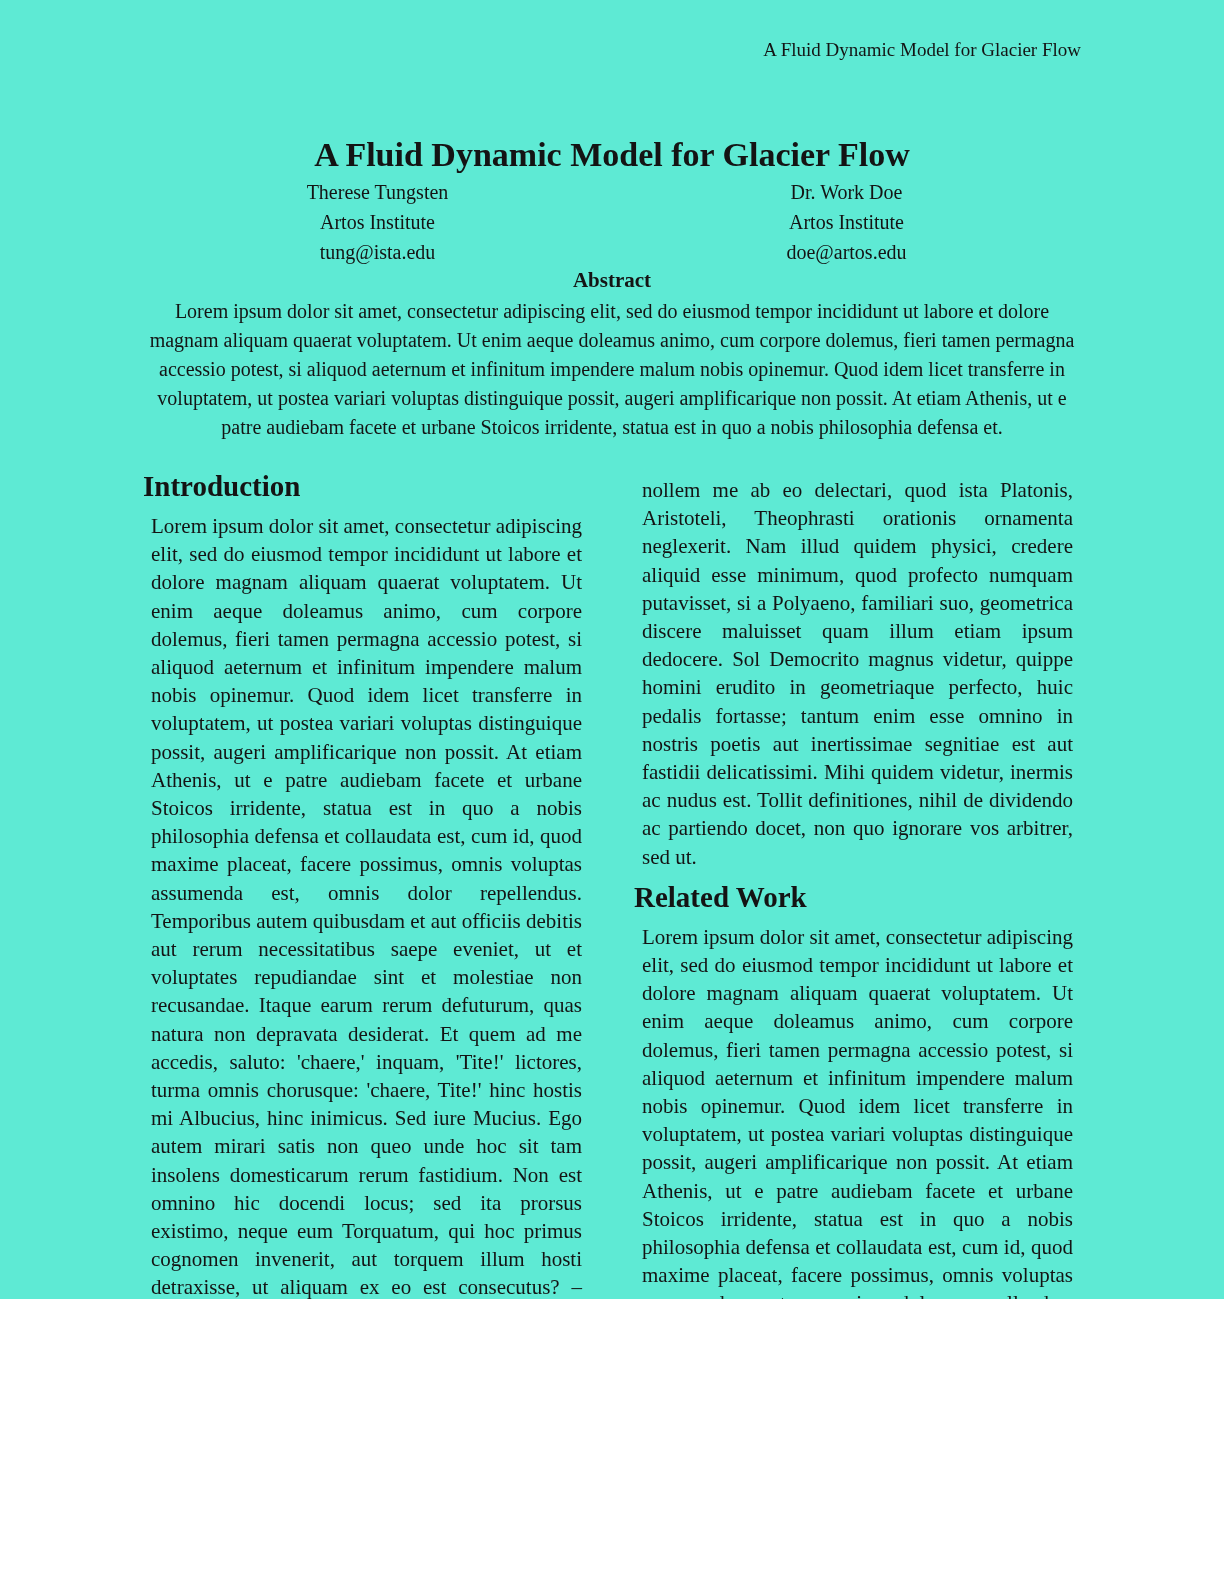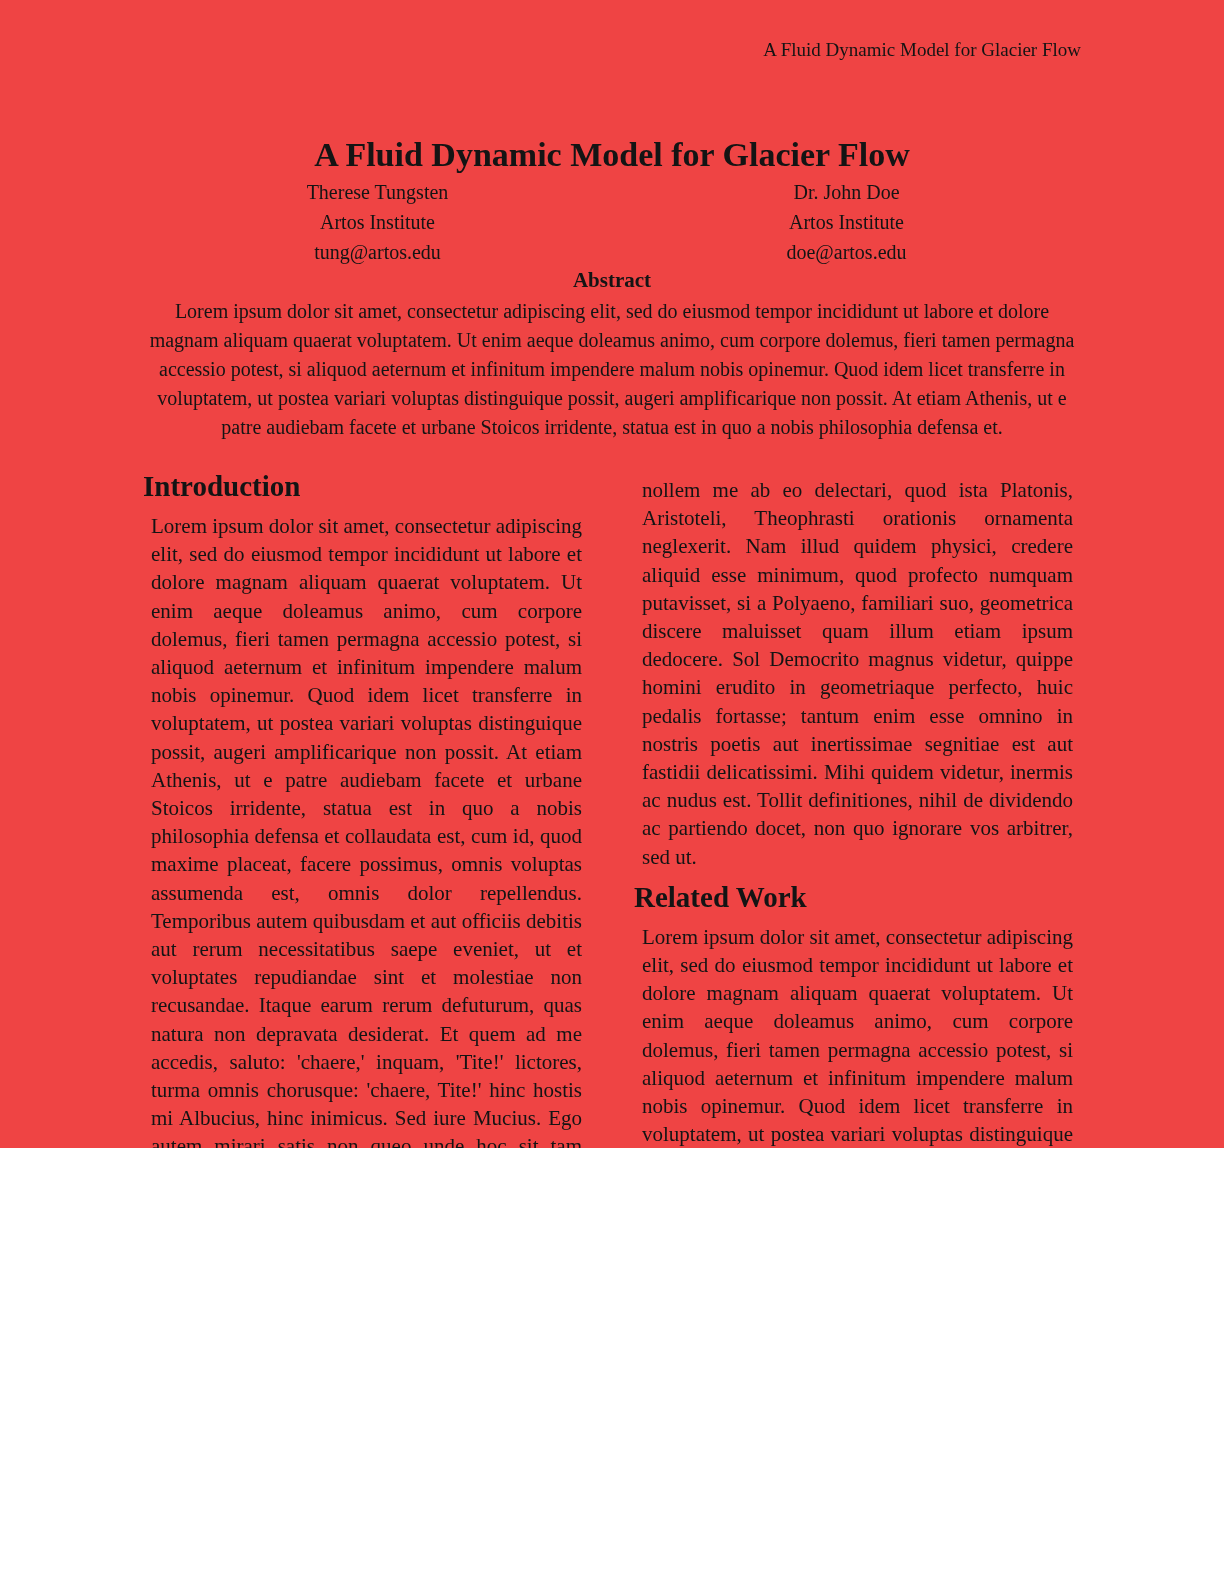--- a/index.html
+++ b/index.html
@@ -6,24 +6,24 @@
   html, body { margin: 0; padding: 0; }
   body {
     width: 1224px; height: 1584px;
     background: #ffffff;
     font-family: "Liberation Serif", "DejaVu Serif", serif;
     color: #141414;
     -webkit-font-smoothing: antialiased;
   }
   .page {
     position: relative;
-    width: 1224px; height: 1148px;
+    width: 1224px; height: 1299px;
     padding: 38px 143px 0 143px;
     overflow: hidden;
-    background: #ef4444;
+    background: #5eead4;
   }
   .running-header {
     text-align: right;
     font-size: 19px;
     line-height: 24px;
   }
   .paper-title {
     text-align: center;
     font-size: 34px;
     line-height: 44px;
@@ -89,24 +89,24 @@
   <header class="running-header">
     <span>A Fluid Dynamic Model for Glacier Flow</span>
   </header>
 
   <h1 class="paper-title">A Fluid Dynamic Model for Glacier Flow</h1>
 
   <div class="authors">
     <div class="author">
       <div>Therese Tungsten</div>
       <div>Artos Institute</div>
-      <div>tung@artos.edu</div>
+      <div>tung@ista.edu</div>
     </div>
     <div class="author">
-      <div>Dr. John Doe</div>
+      <div>Dr. Work Doe</div>
       <div>Artos Institute</div>
       <div>doe@artos.edu</div>
     </div>
   </div>
 
   <section>
     <h2 class="abstract-heading">Abstract</h2>
     <p class="abstract-text">Lorem ipsum dolor sit amet, consectetur adipiscing elit, sed do eiusmod tempor incididunt ut labore et dolore magnam aliquam quaerat voluptatem. Ut enim aeque doleamus animo, cum corpore dolemus, fieri tamen permagna accessio potest, si aliquod aeternum et infinitum impendere malum nobis opinemur. Quod idem licet transferre in voluptatem, ut postea variari voluptas distinguique possit, augeri amplificarique non possit. At etiam Athenis, ut e patre audiebam facete et urbane Stoicos irridente, statua est in quo a nobis philosophia defensa et.</p>
   </section>
 

